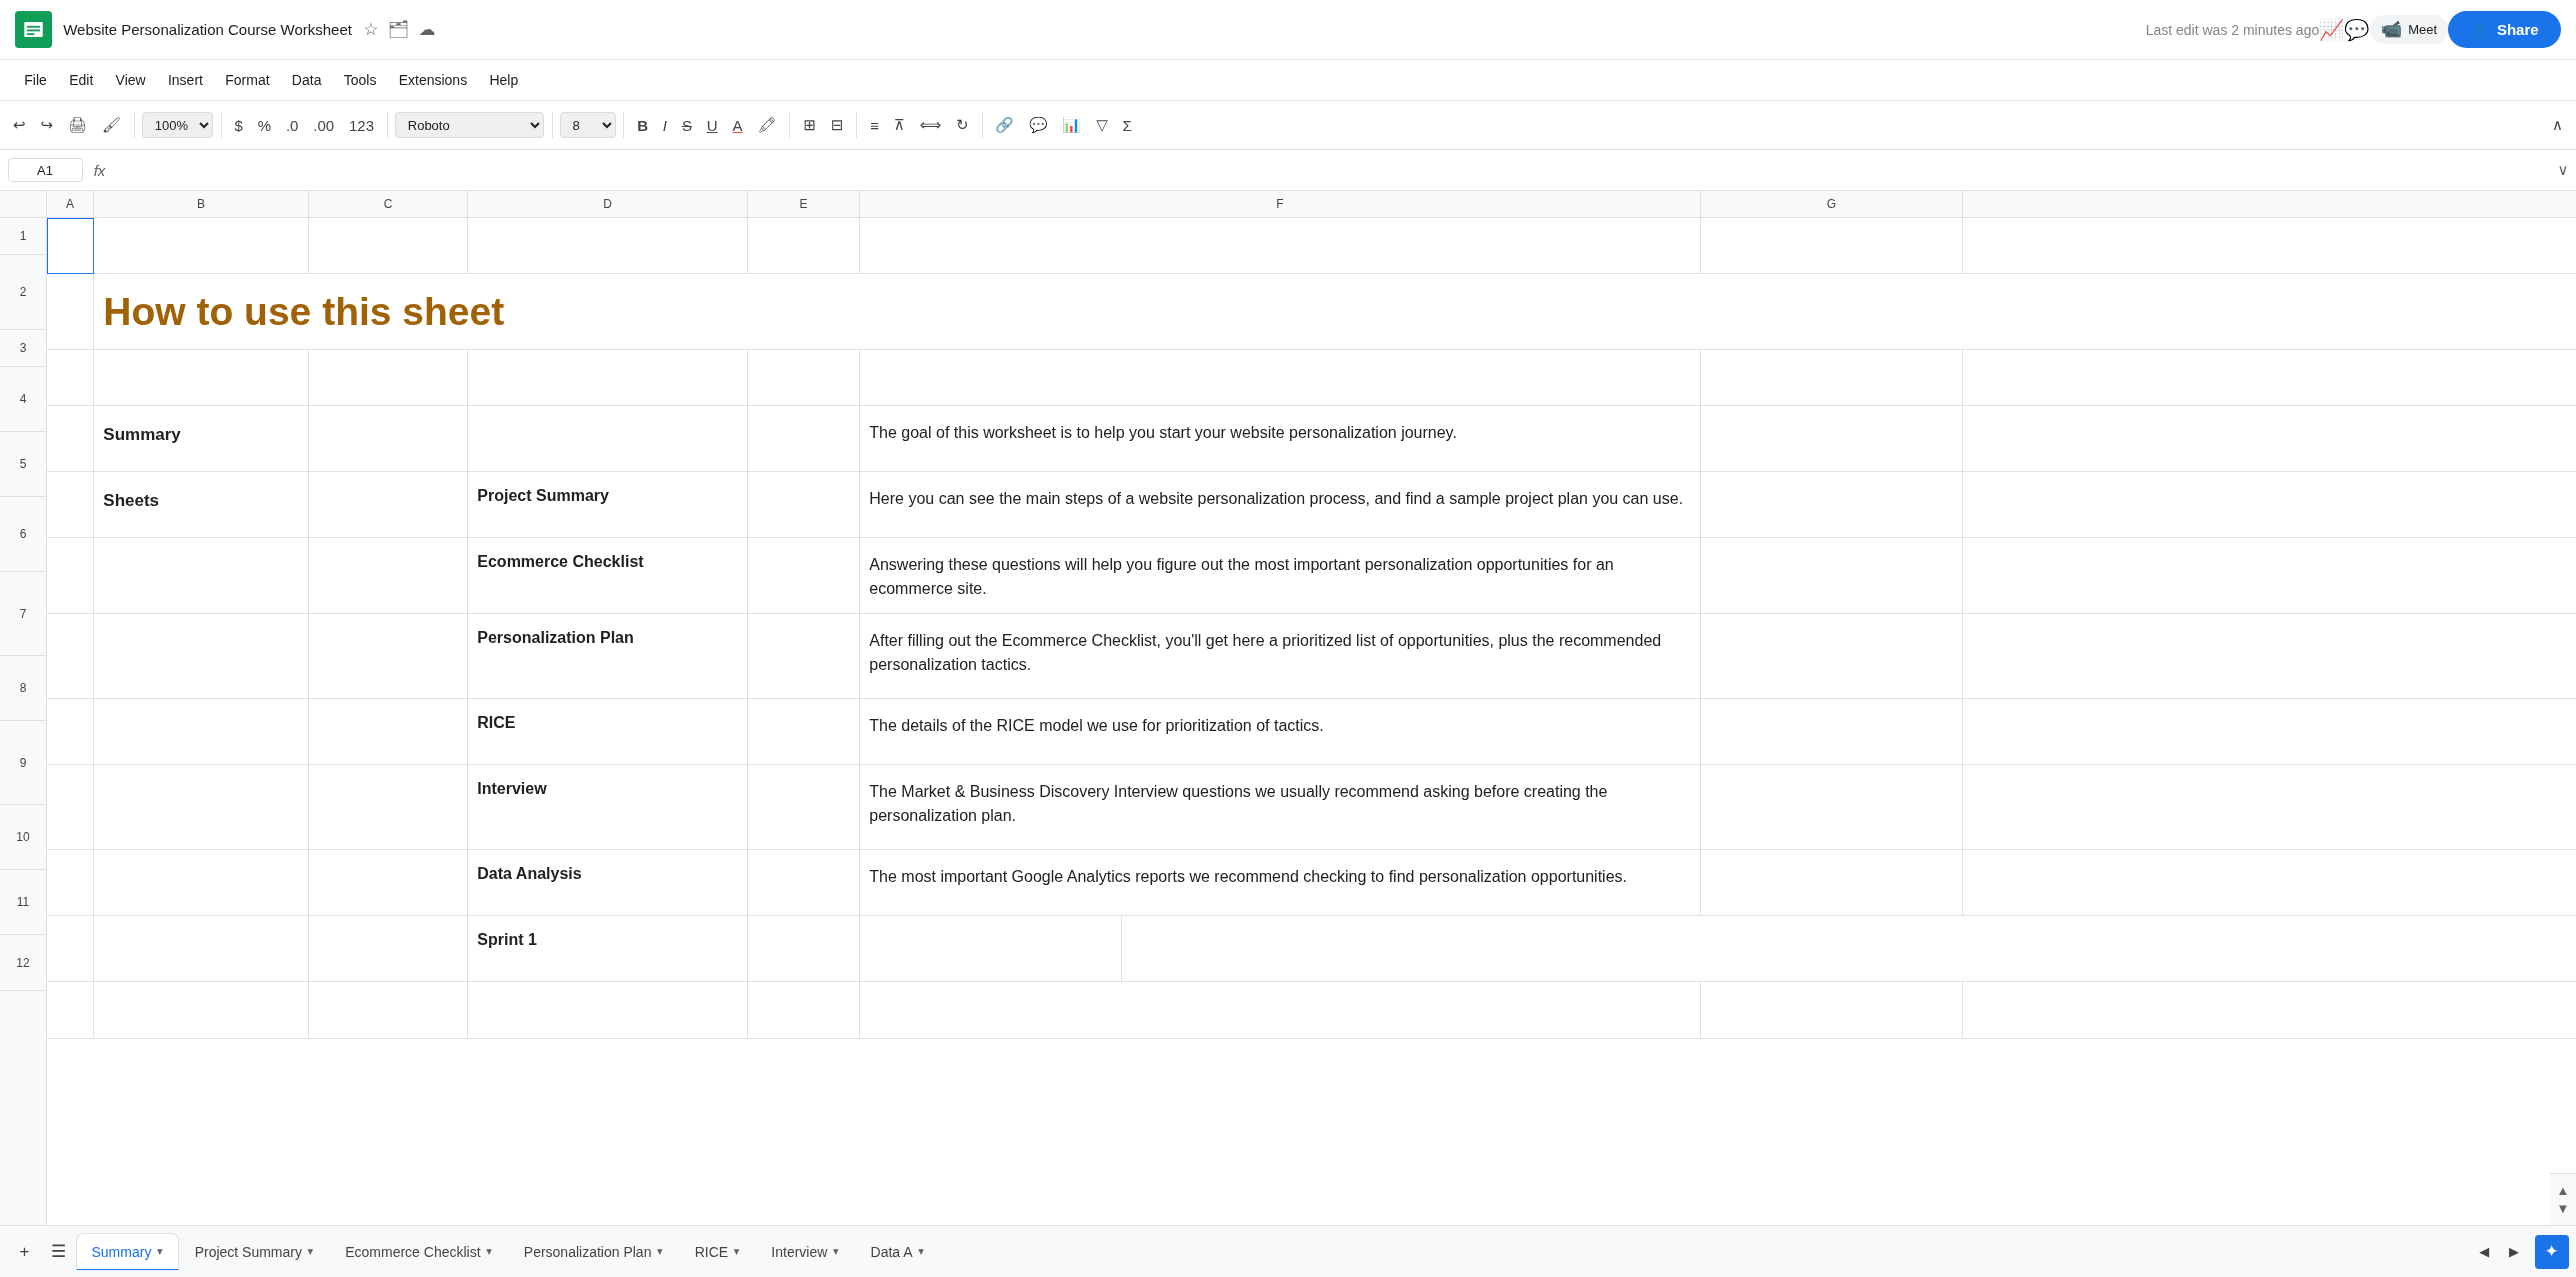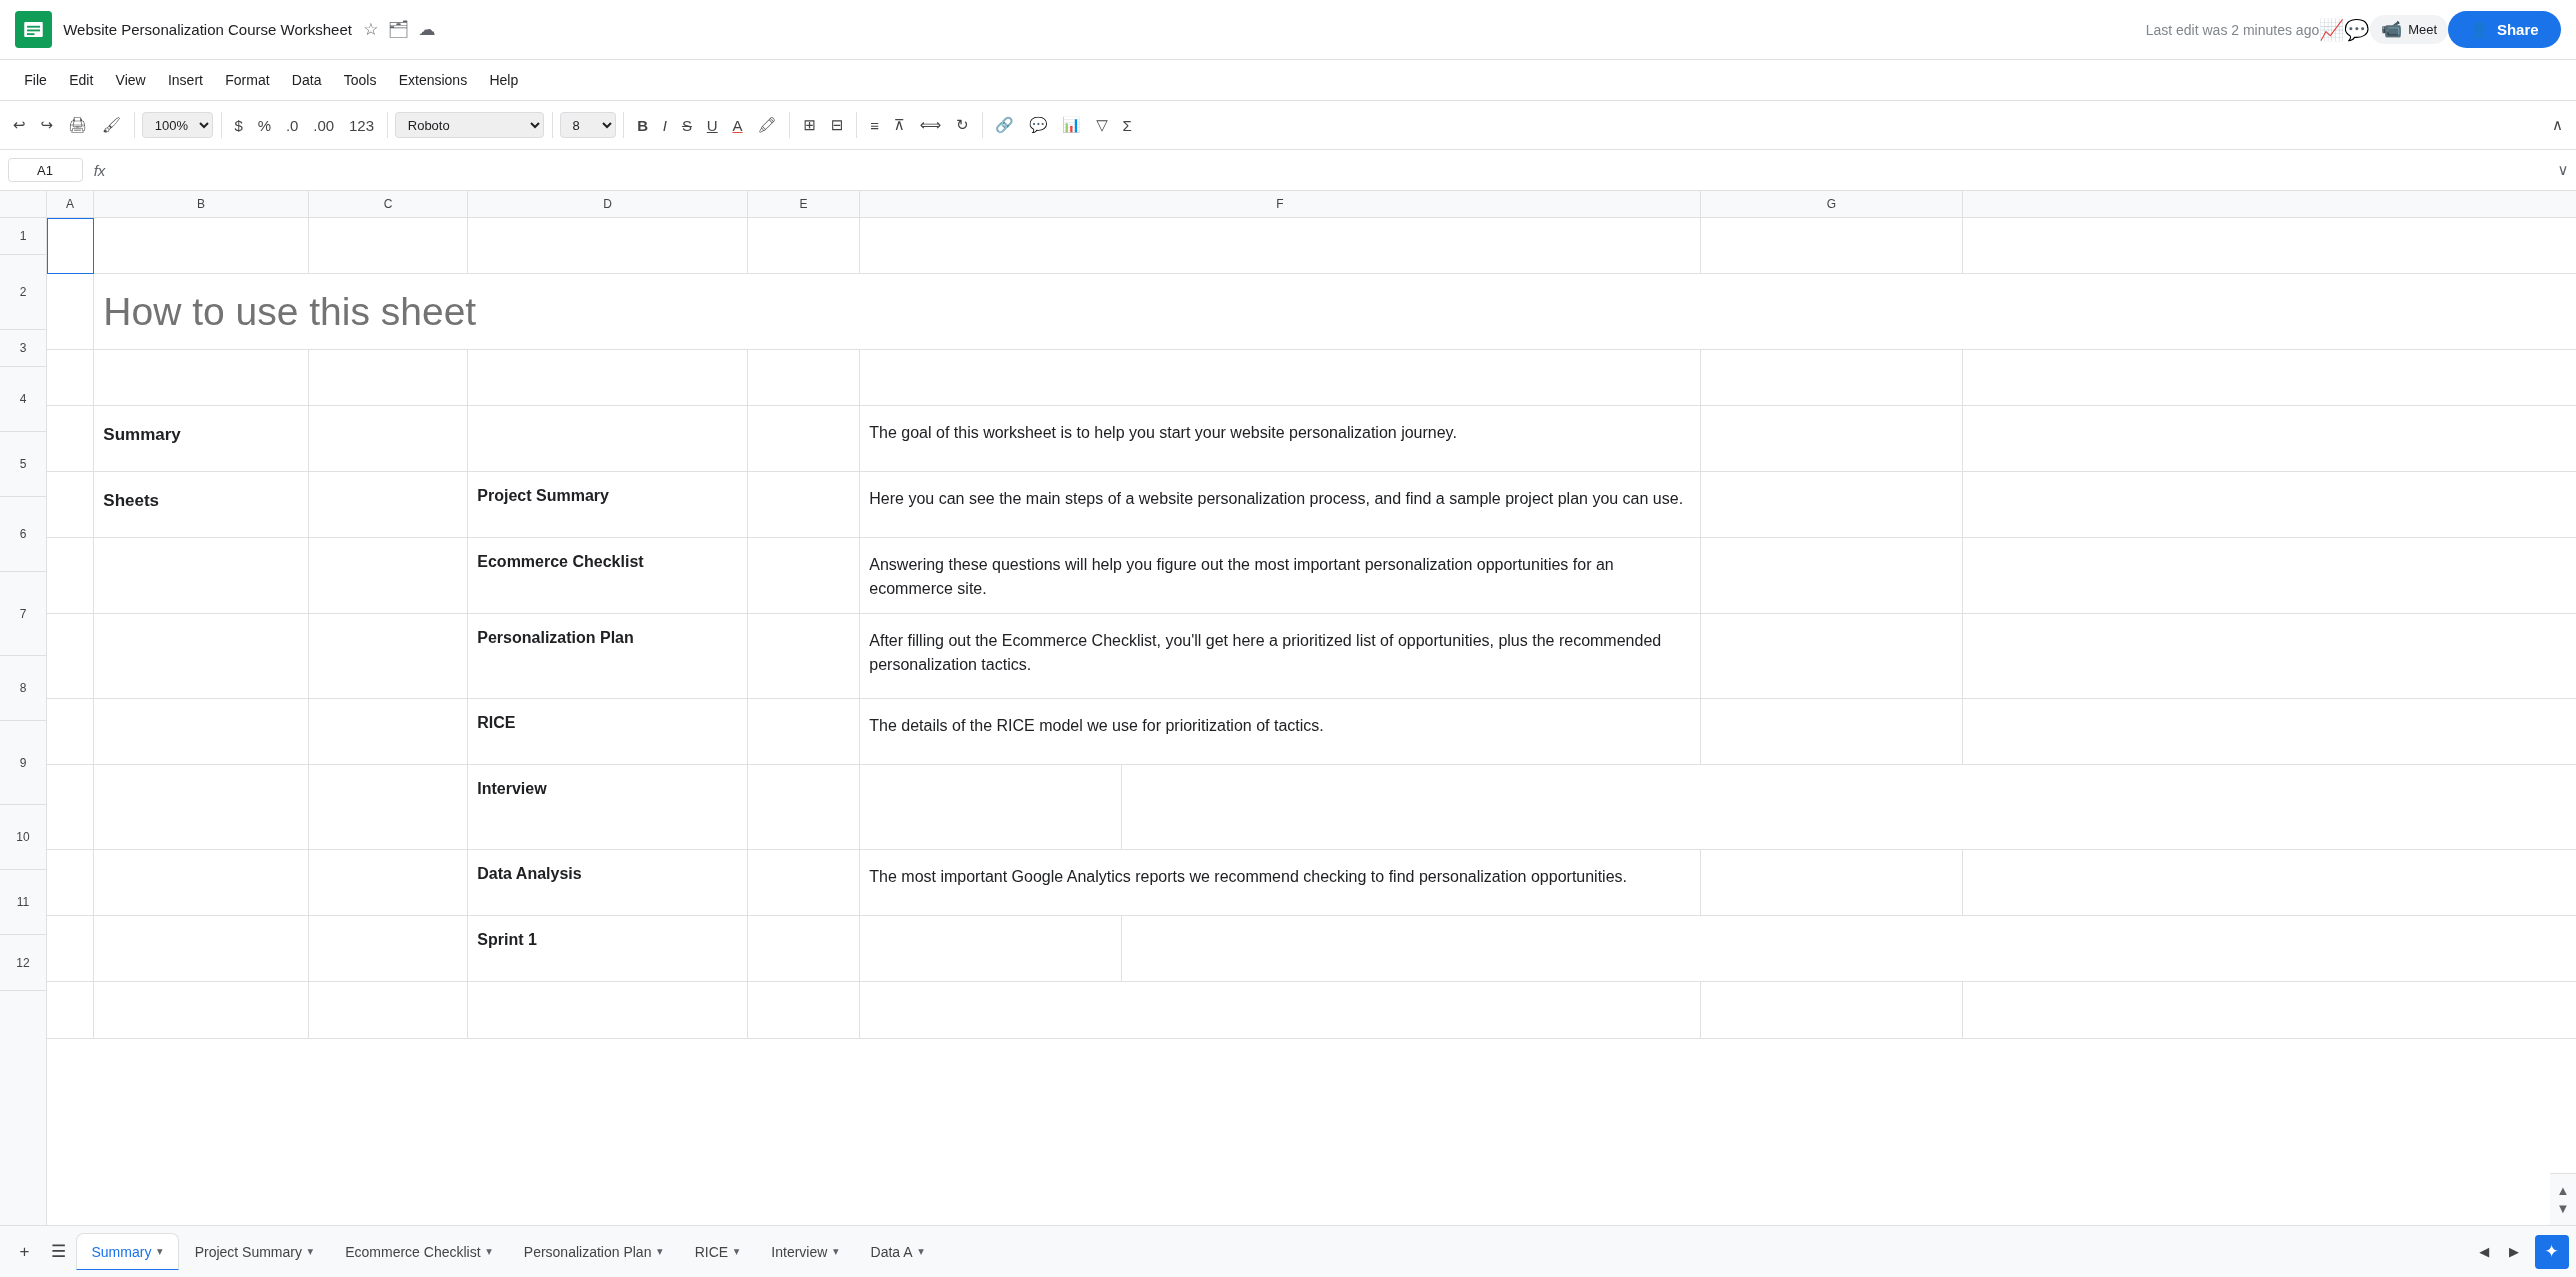--- a/index.html
+++ b/index.html
@@ -119,21 +119,21 @@
     .col-a { width: 47px; min-width: 47px; }
     .col-b { width: 215px; min-width: 215px; }
     .col-c { width: 159px; min-width: 159px; }
     .col-d { width: 280px; min-width: 280px; }
     .col-e { width: 112px; min-width: 112px; }
     .col-f { width: 841px; min-width: 841px; }
     .col-g { width: 262px; min-width: 262px; }
 
     
     .heading-text {
-      font-size: 39px; font-weight: 400; color: #737373; align-self: center;
+      font-size: 39px; font-weight: 700; color: #a16207; align-self: center;
       padding: 7.5px 0;
     }
     .bold-label {
       font-size: 17px; font-weight: 700; color: #202124; align-self: flex-start; padding-top: 11.2px;
     }
     .sheet-name-label {
       font-size: 16px; font-weight: 700; color: #202124; align-self: flex-start; padding-top: 7.5px;
     }
     .description-text {
       font-size: 16px; color: #202124; line-height: 1.5; align-self: flex-start; padding-top: 7.5px;
@@ -406,20 +406,23 @@
       </div>
 
       <div class="grid-row" style="min-height:84px;">
         <div class="grid-cell col-a" style="min-height:84px;"></div>
         <div class="grid-cell col-b" style="min-height:84px;"></div>
         <div class="grid-cell col-c" style="min-height:84px;"></div>
         <div class="grid-cell col-d" style="min-height:84px;">
           <span class="sheet-name-label">Interview</span>
         </div>
         <div class="grid-cell col-e" style="min-height:84px;"></div>
+        <div class="grid-cell col-f" style="min-height:84px;">
+          <span class="description-text">The Market &amp; Business Discovery Interview questions we usually recommend asking before creating the personalization plan.</span>
+        </div>
         <div class="grid-cell col-g" style="min-height:84px;"></div>
       </div>
 
       <div class="grid-row" style="min-height:65px;">
         <div class="grid-cell col-a" style="min-height:65px;"></div>
         <div class="grid-cell col-b" style="min-height:65px;"></div>
         <div class="grid-cell col-c" style="min-height:65px;"></div>
         <div class="grid-cell col-d" style="min-height:65px;">
           <span class="sheet-name-label">Data Analysis</span>
         </div>

